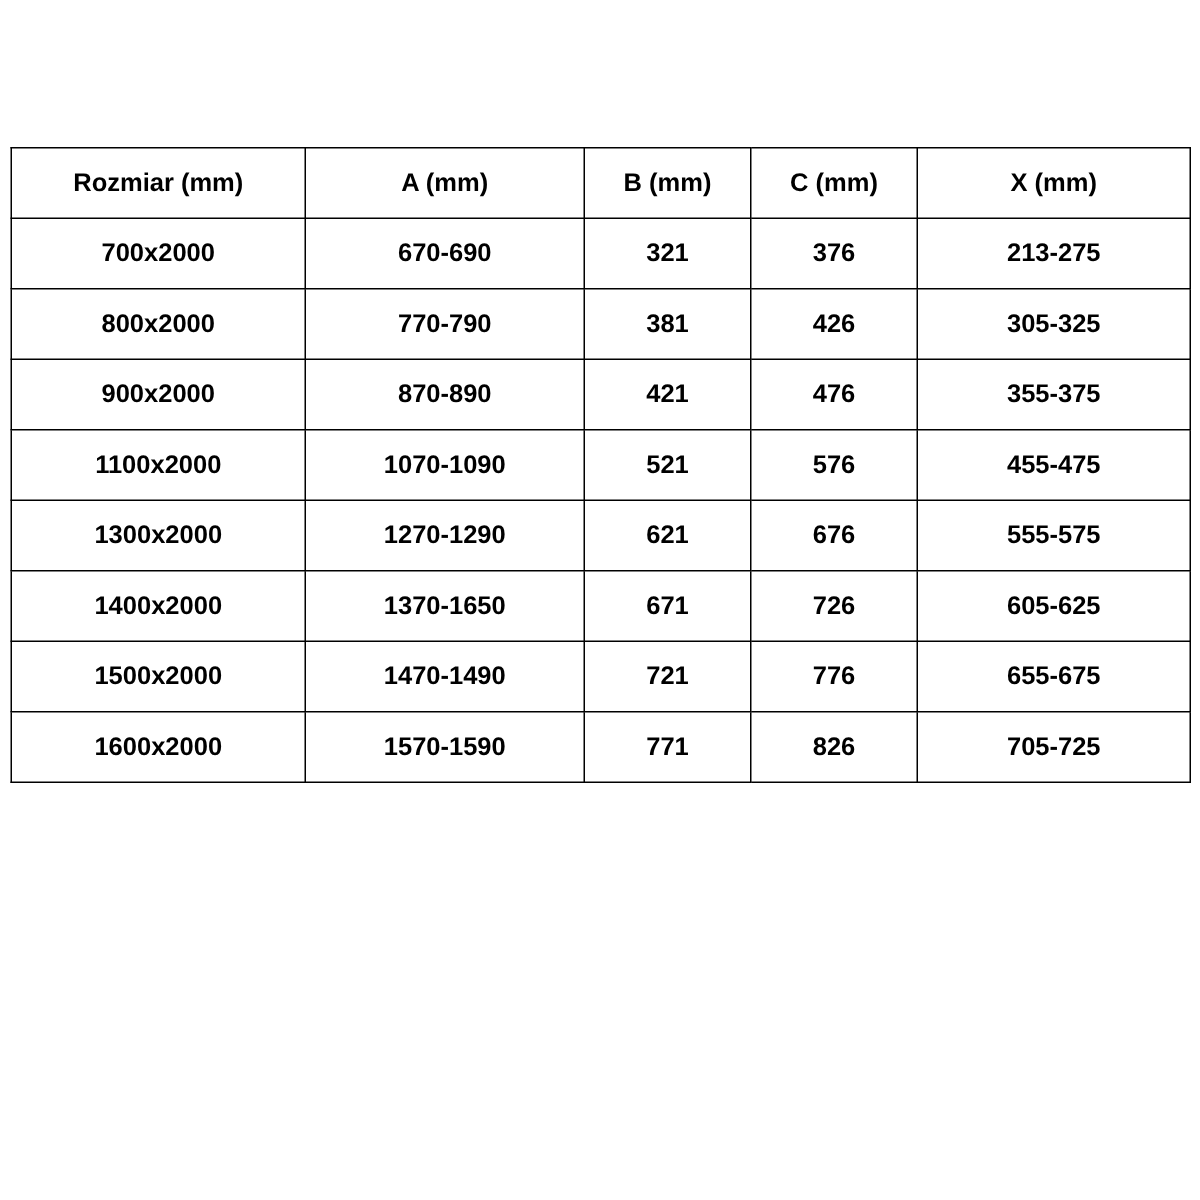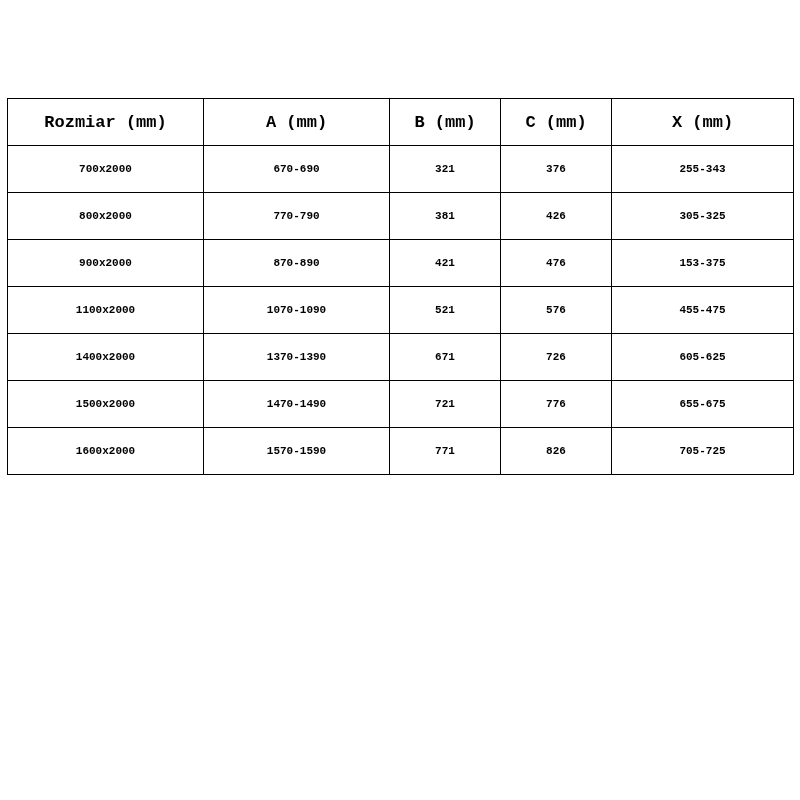--- a/index.html
+++ b/index.html
@@ -23,38 +23,37 @@
   .table-wrap {
     position: absolute;
     left: 7px;
     top: 98px;
     width: 786px;
   }
   table.size-table {
     border-collapse: collapse;
     width: 786px;
     table-layout: fixed;
-    font-family: Liberation Mono, monospace;
   }
   table.size-table th,
   table.size-table td {
     border: 1px solid #000000;
     text-align: center;
     vertical-align: middle;
     font-weight: bold;
     color: #000000;
     padding: 0;
   }
   table.size-table th {
     height: 46px;
     font-size: 17px;
   }
   table.size-table td {
     height: 46px;
-    font-size: 11px;
+    font-size: 17px;
   }
   col.c-size { width: 196px; }
   col.c-a    { width: 186px; }
   col.c-b    { width: 111px; }
   col.c-c    { width: 111px; }
   col.c-x    { width: 182px; }
 </style>
 </head>
 <body>
 
@@ -76,46 +75,53 @@
           <th>C (mm)</th>
           <th>X (mm)</th>
         </tr>
       </thead>
       <tbody>
         <tr>
           <td>700x2000</td>
           <td>670-690</td>
           <td>321</td>
           <td>376</td>
-          <td>255-343</td>
+          <td>213-275</td>
         </tr>
         <tr>
           <td>800x2000</td>
           <td>770-790</td>
           <td>381</td>
           <td>426</td>
           <td>305-325</td>
         </tr>
         <tr>
           <td>900x2000</td>
           <td>870-890</td>
           <td>421</td>
           <td>476</td>
-          <td>153-375</td>
+          <td>355-375</td>
         </tr>
         <tr>
           <td>1100x2000</td>
           <td>1070-1090</td>
           <td>521</td>
           <td>576</td>
           <td>455-475</td>
         </tr>
         <tr>
+          <td>1300x2000</td>
+          <td>1270-1290</td>
+          <td>621</td>
+          <td>676</td>
+          <td>555-575</td>
+        </tr>
+        <tr>
           <td>1400x2000</td>
-          <td>1370-1390</td>
+          <td>1370-1650</td>
           <td>671</td>
           <td>726</td>
           <td>605-625</td>
         </tr>
         <tr>
           <td>1500x2000</td>
           <td>1470-1490</td>
           <td>721</td>
           <td>776</td>
           <td>655-675</td>

